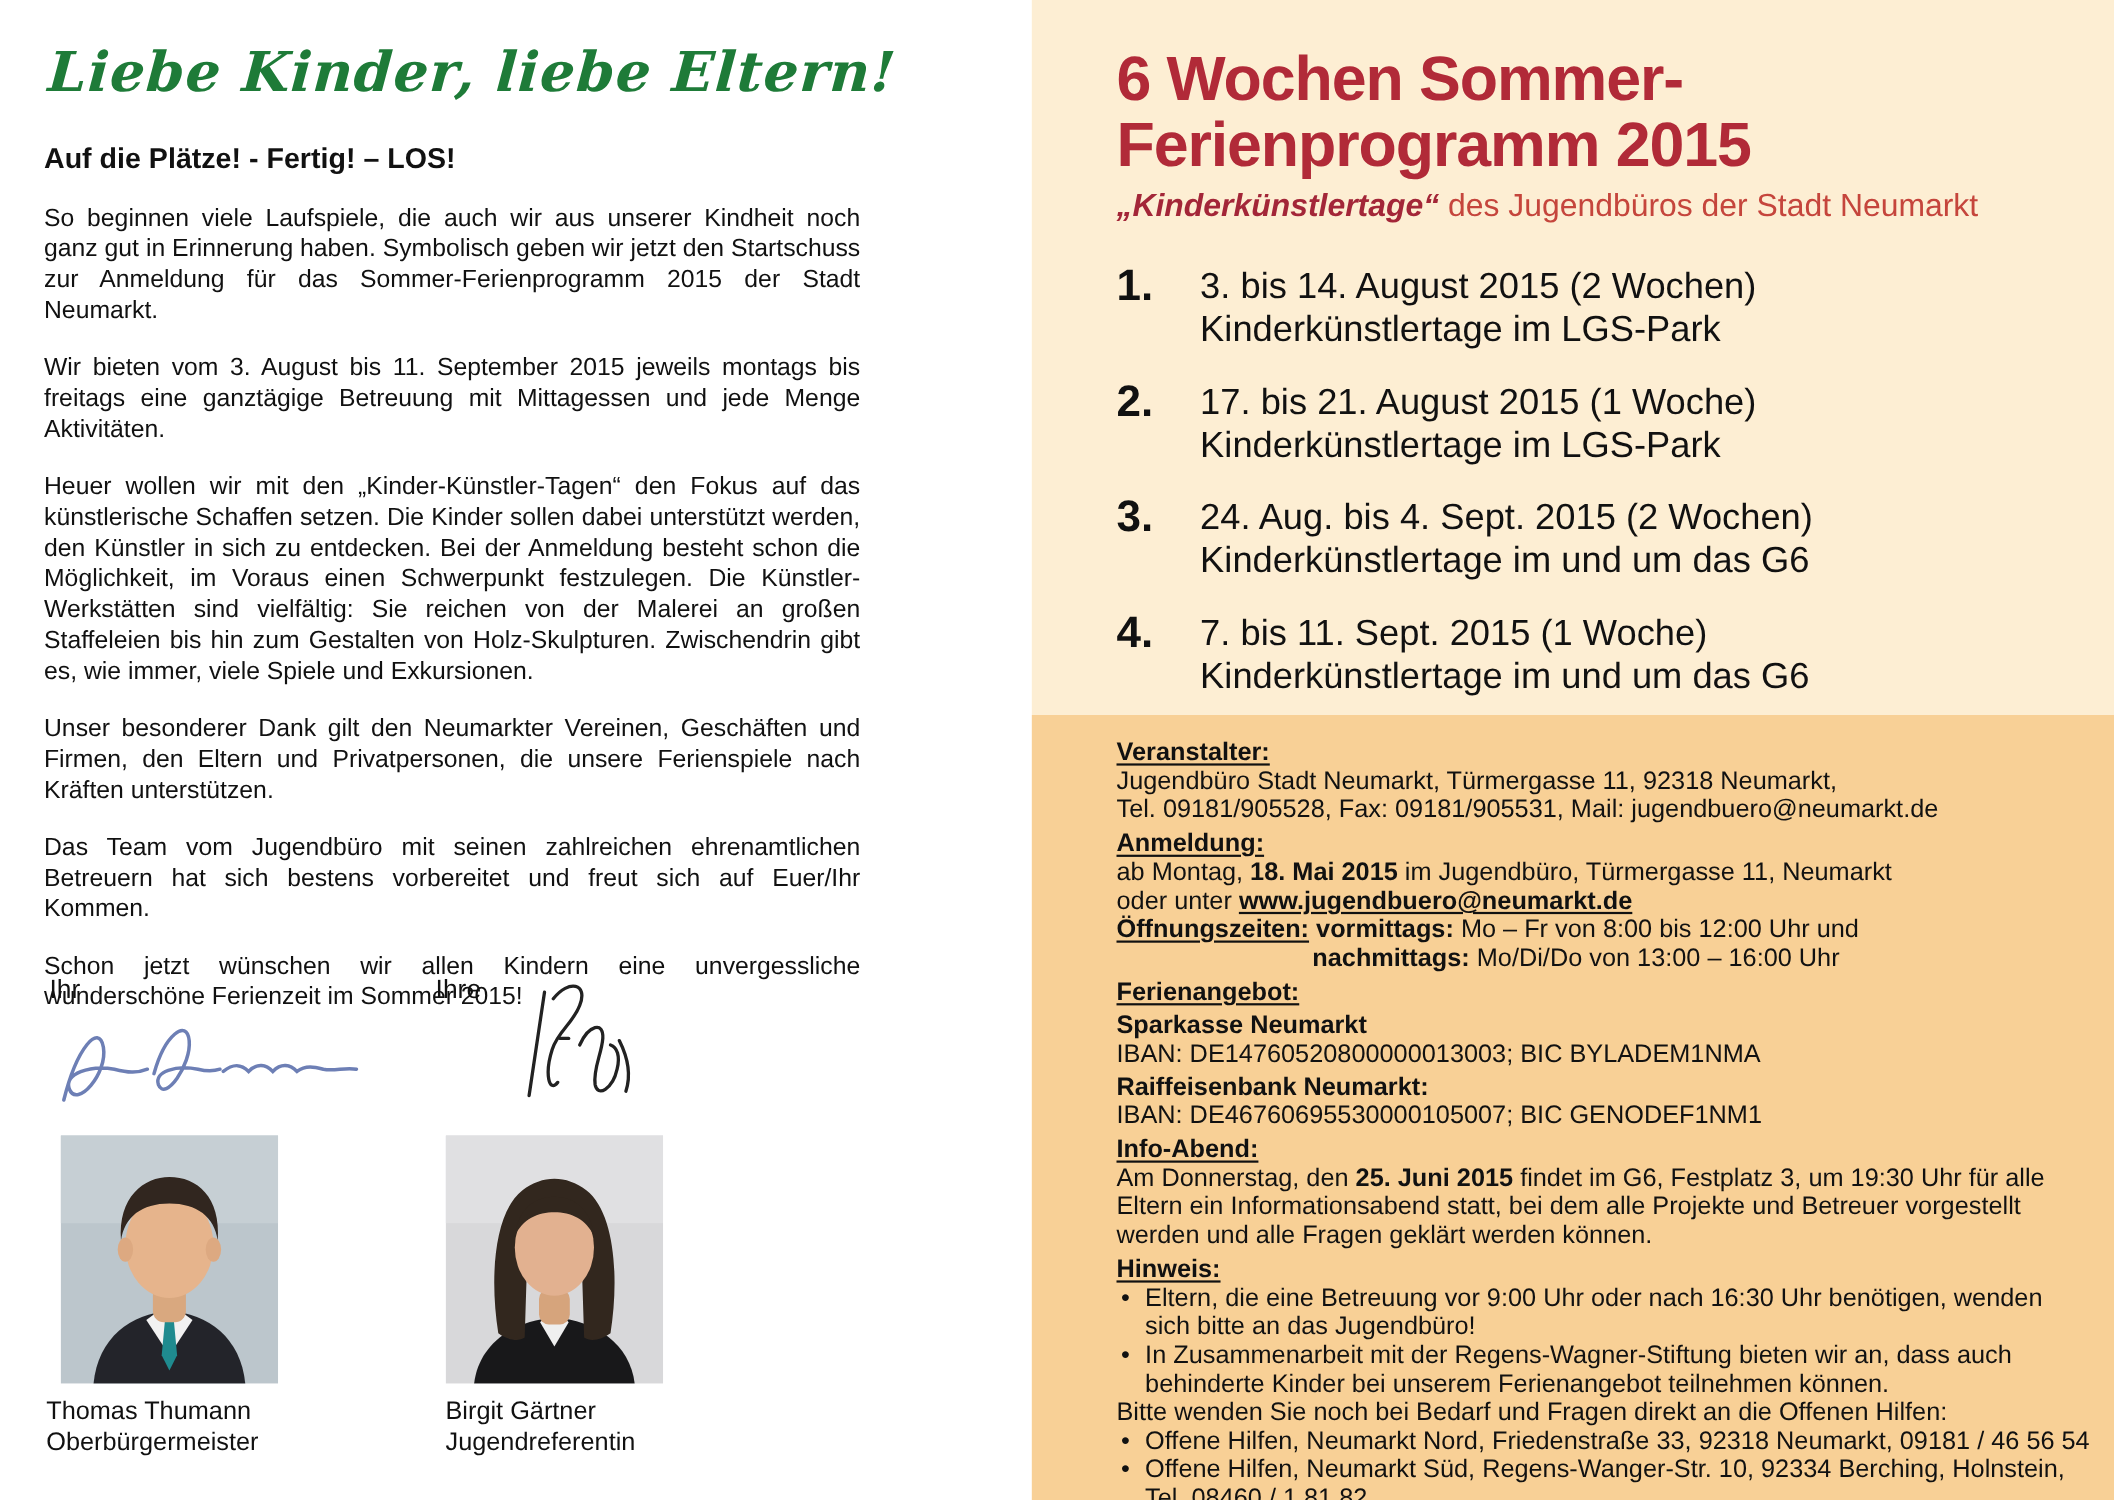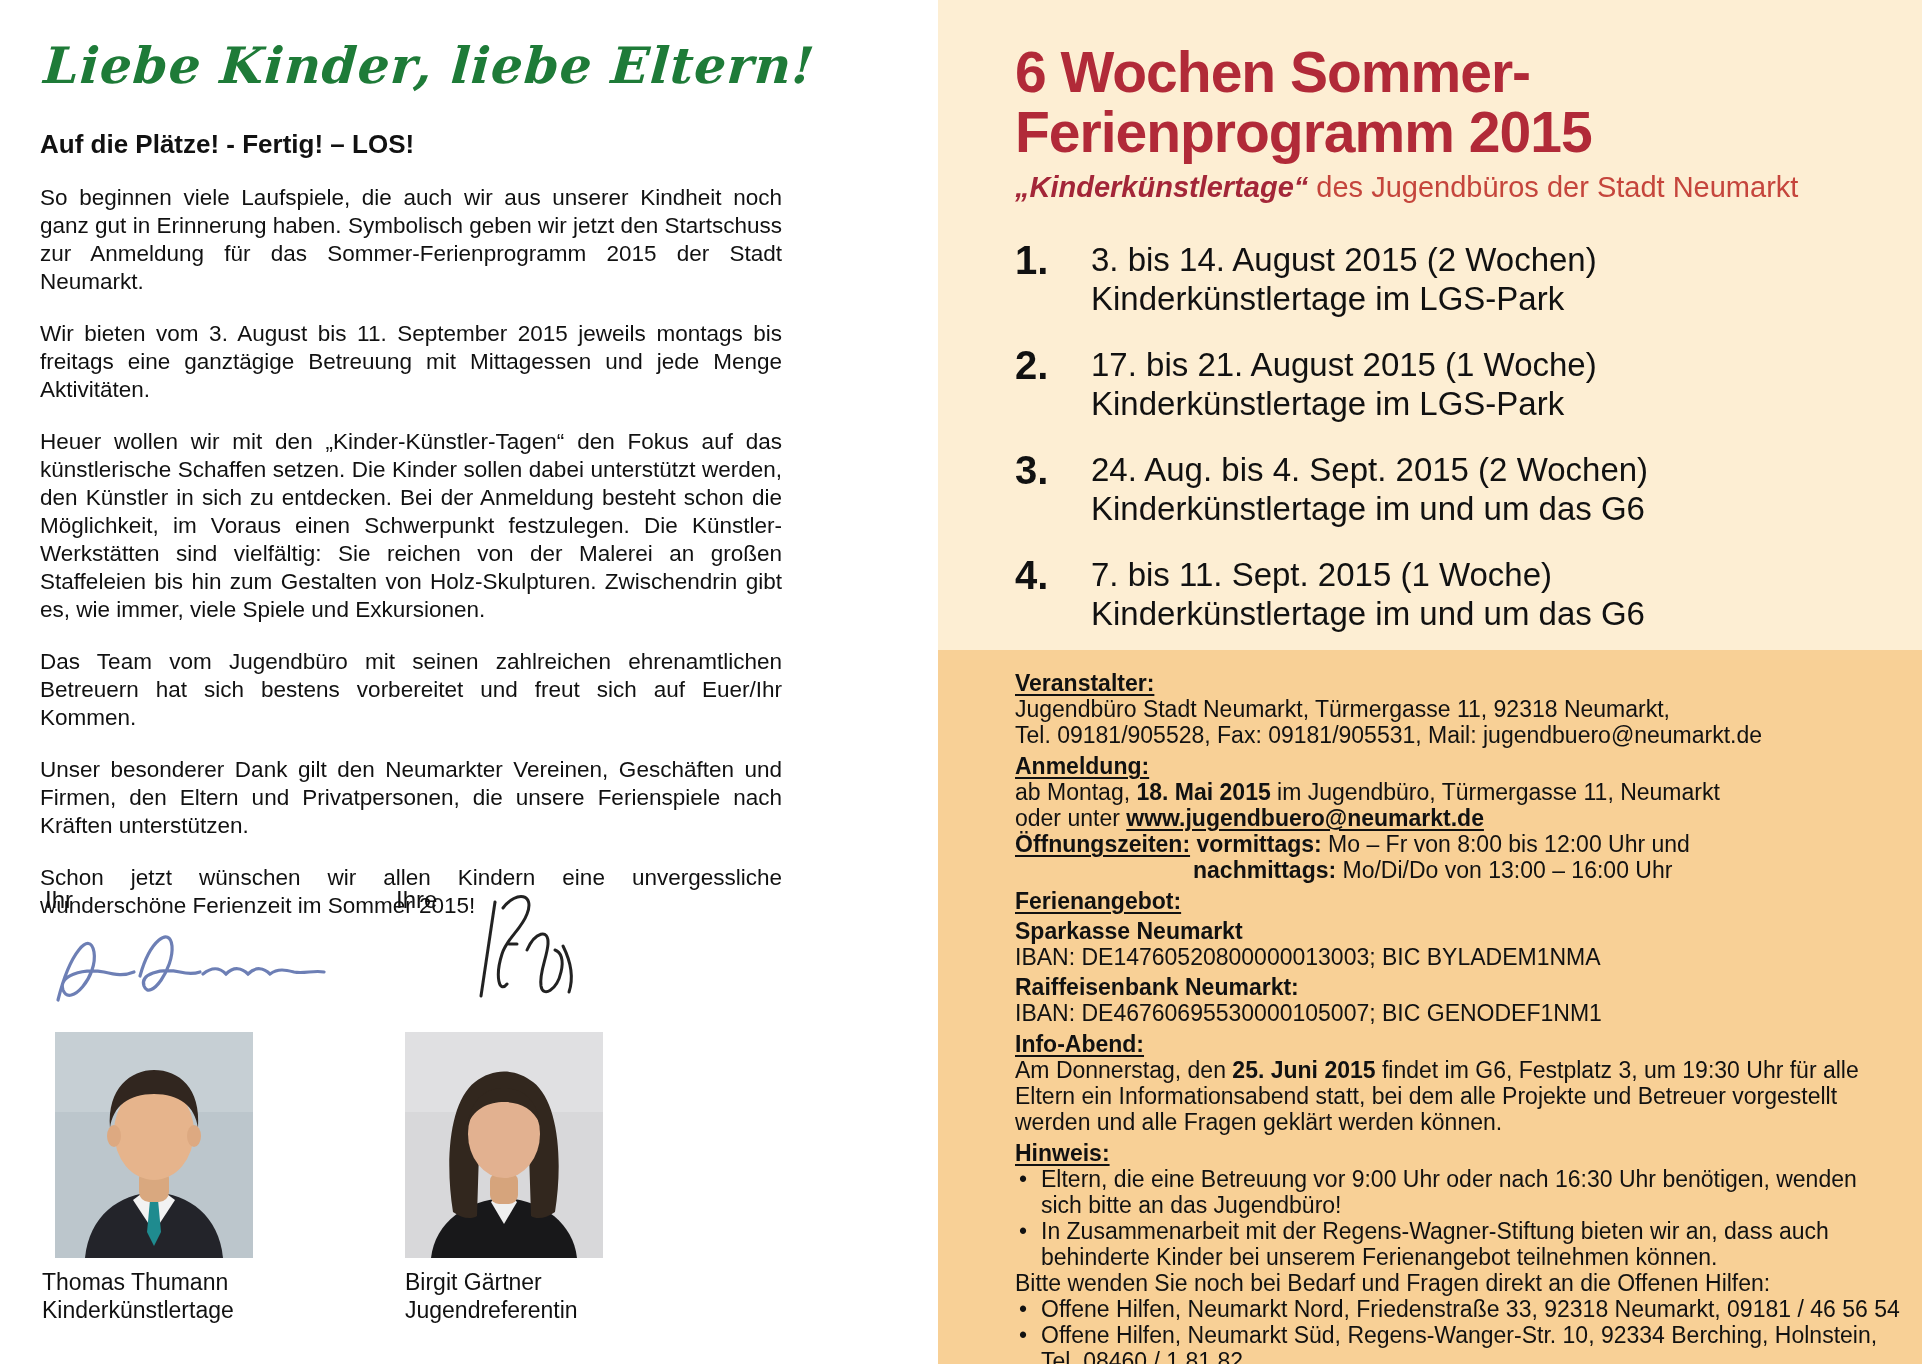--- a/index.html
+++ b/index.html
@@ -75,22 +75,22 @@
 <body>
 
 <div class="page">
 
   <div class="left-col">
     <div class="greeting">Liebe Kinder, liebe Eltern!</div>
     <div class="subhead">Auf die Plätze! - Fertig! – LOS!</div>
     <p class="para">So beginnen viele Laufspiele, die auch wir aus unserer Kindheit noch ganz gut in Erinnerung haben. Symbolisch geben wir jetzt den Startschuss zur Anmeldung für das Sommer-Ferienprogramm 2015 der Stadt Neumarkt.</p>
     <p class="para">Wir bieten vom 3. August bis 11. September 2015 jeweils montags bis freitags eine ganztägige Betreuung mit Mittagessen und jede Menge Aktivitäten.</p>
     <p class="para">Heuer wollen wir mit den „Kinder-Künstler-Tagen“ den Fokus auf das künstlerische Schaffen setzen. Die Kinder sollen dabei unterstützt werden, den Künstler in sich zu entdecken. Bei der Anmeldung besteht schon die Möglichkeit, im Voraus einen Schwerpunkt festzulegen. Die Künstler-Werkstätten sind vielfältig: Sie reichen von der Malerei an großen Staffeleien bis hin zum Gestalten von Holz-Skulpturen. Zwischendrin gibt es, wie immer, viele Spiele und Exkursionen.</p>
+    <p class="para">Unser besonderer Dank gilt den Neumarkter Vereinen, Geschäften und Firmen, den Eltern und Privatpersonen, die unsere Ferienspiele nach Kräften unterstützen.</p>
     <p class="para">Das Team vom Jugendbüro mit seinen zahlreichen ehrenamtlichen Betreuern hat sich bestens vorbereitet und freut sich auf Euer/Ihr Kommen.</p>
-    <p class="para">Unser besonderer Dank gilt den Neumarkter Vereinen, Geschäften und Firmen, den Eltern und Privatpersonen, die unsere Ferienspiele nach Kräften unterstützen.</p>
     <p class="para">Schon jetzt wünschen wir allen Kindern eine unvergessliche wunderschöne Ferienzeit im Sommer 2015!</p>
   </div>
 
   <div class="sig-label sig-ihr-label">Ihr</div>
   <div class="sig-label sig-ihre-label">Ihre</div>
 
   <svg class="sig-svg sig-thumann" viewBox="0 0 290 96">
     <g fill="none" stroke="#6d7fb5" stroke-width="3.2" stroke-linecap="round">
       <path d="M10,82 C22,34 42,12 46,34 C50,58 22,90 15,72 C10,58 34,50 56,54 C68,57 76,58 86,54"></path>
       <path d="M92,58 C102,22 122,8 124,28 C126,50 102,84 96,68 C92,56 112,50 132,54 C140,56 146,56 152,54"></path>
@@ -130,21 +130,21 @@
       <path d="M86,170 L99,192 L112,170 L106,164 L92,164 Z" fill="#efefef"></path>
       <rect x="85" y="140" width="28" height="32" rx="9" fill="#d6a47c"></rect>
       <path d="M48,180 C40,130 44,70 70,50 C88,36 110,36 128,50 C154,70 158,130 150,180 C142,186 132,188 126,184 L124,120 L74,120 L72,184 C66,188 56,186 48,180 Z" fill="#32271e"></path>
       <ellipse cx="99" cy="102" rx="36" ry="44" fill="#e2b190"></ellipse>
       <path d="M63,92 C66,66 82,56 99,56 C116,56 132,66 135,92 C128,76 114,70 99,70 C84,70 70,76 63,92 Z" fill="#32271e"></path>
     </svg>
   </div>
 
   <div class="caption caption-left">
     <div>Thomas Thumann</div>
-    <div>Kinderkünstlertage</div>
+    <div>Oberbürgermeister</div>
   </div>
   <div class="caption caption-right">
     <div>Birgit Gärtner</div>
     <div>Jugendreferentin</div>
   </div>
 
   <div class="right-panel">
 
     <div class="right-top">
       <div class="title-l1">6 Wochen Sommer-</div>

